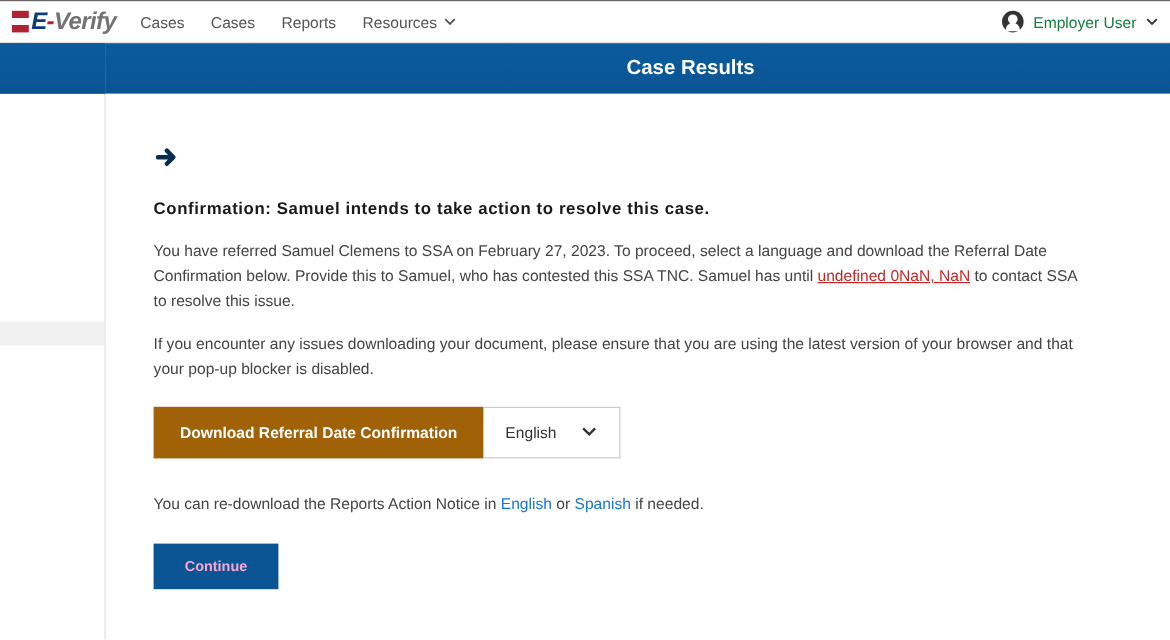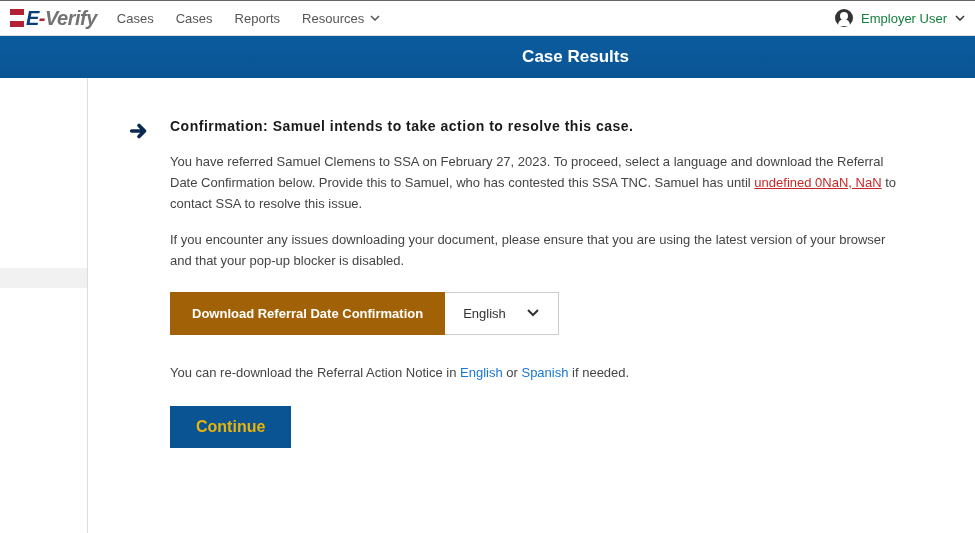--- a/index.html
+++ b/index.html
@@ -144,20 +144,21 @@
       width: 88px;
       height: 42px;
       background: linear-gradient(to bottom, #0b5c9d 0%, #0a5494 100%);
       z-index: 5;
     }
 
     .content {
       padding: 40px 40px 20px 40px;
       display: flex;
       gap: 18px;
+      flex-direction: column;
     }
     .arrow-icon {
       flex-shrink: 0;
       width: 24px;
       margin-top: 2px;
     }
     .text-col { flex: 1; padding-right: 30px; }
     .conf-heading {
       font-weight: bold;
       font-size: 14px;
@@ -195,23 +196,23 @@
       align-items: center;
       gap: 20px;
       padding: 0 18px;
       font-size: 13px;
       color: #333;
       cursor: pointer;
       background: #fff;
     }
     .continue-btn {
       background: #0a5494;
-      color: #eab308;
-      font-weight: bold;
-      font-size: 16px;
+      color: #f9a8d4;
+      font-weight: bold;
+      font-size: 12px;
       border: none;
       padding: 12px 26px;
       cursor: pointer;
       margin-top: 6px;
     }
   </style>
 </head>
 <body>
 
 <div class="topnav">
@@ -277,20 +278,20 @@
             <span class="chev-down">
               <svg width="14" height="8" viewBox="0 0 14 8">
                   <path d="M2 1 L7 6 L12 1" stroke="#333" stroke-width="2" fill="none"></path>
                 </svg>
             </span>
           </div>
         </div>
 
 
         <p class="para">
-          <span>You can re-download the Referral Action Notice in </span><span class="blue-link">English</span><span> or </span><span class="blue-link">Spanish</span><span> if needed.</span>
+          <span>You can re-download the Reports Action Notice in </span><span class="blue-link">English</span><span> or </span><span class="blue-link">Spanish</span><span> if needed.</span>
         </p>
 
         <button class="continue-btn">Continue</button>
       </div>
     </div>
   </div>
 </div>
 
 </body></html>

